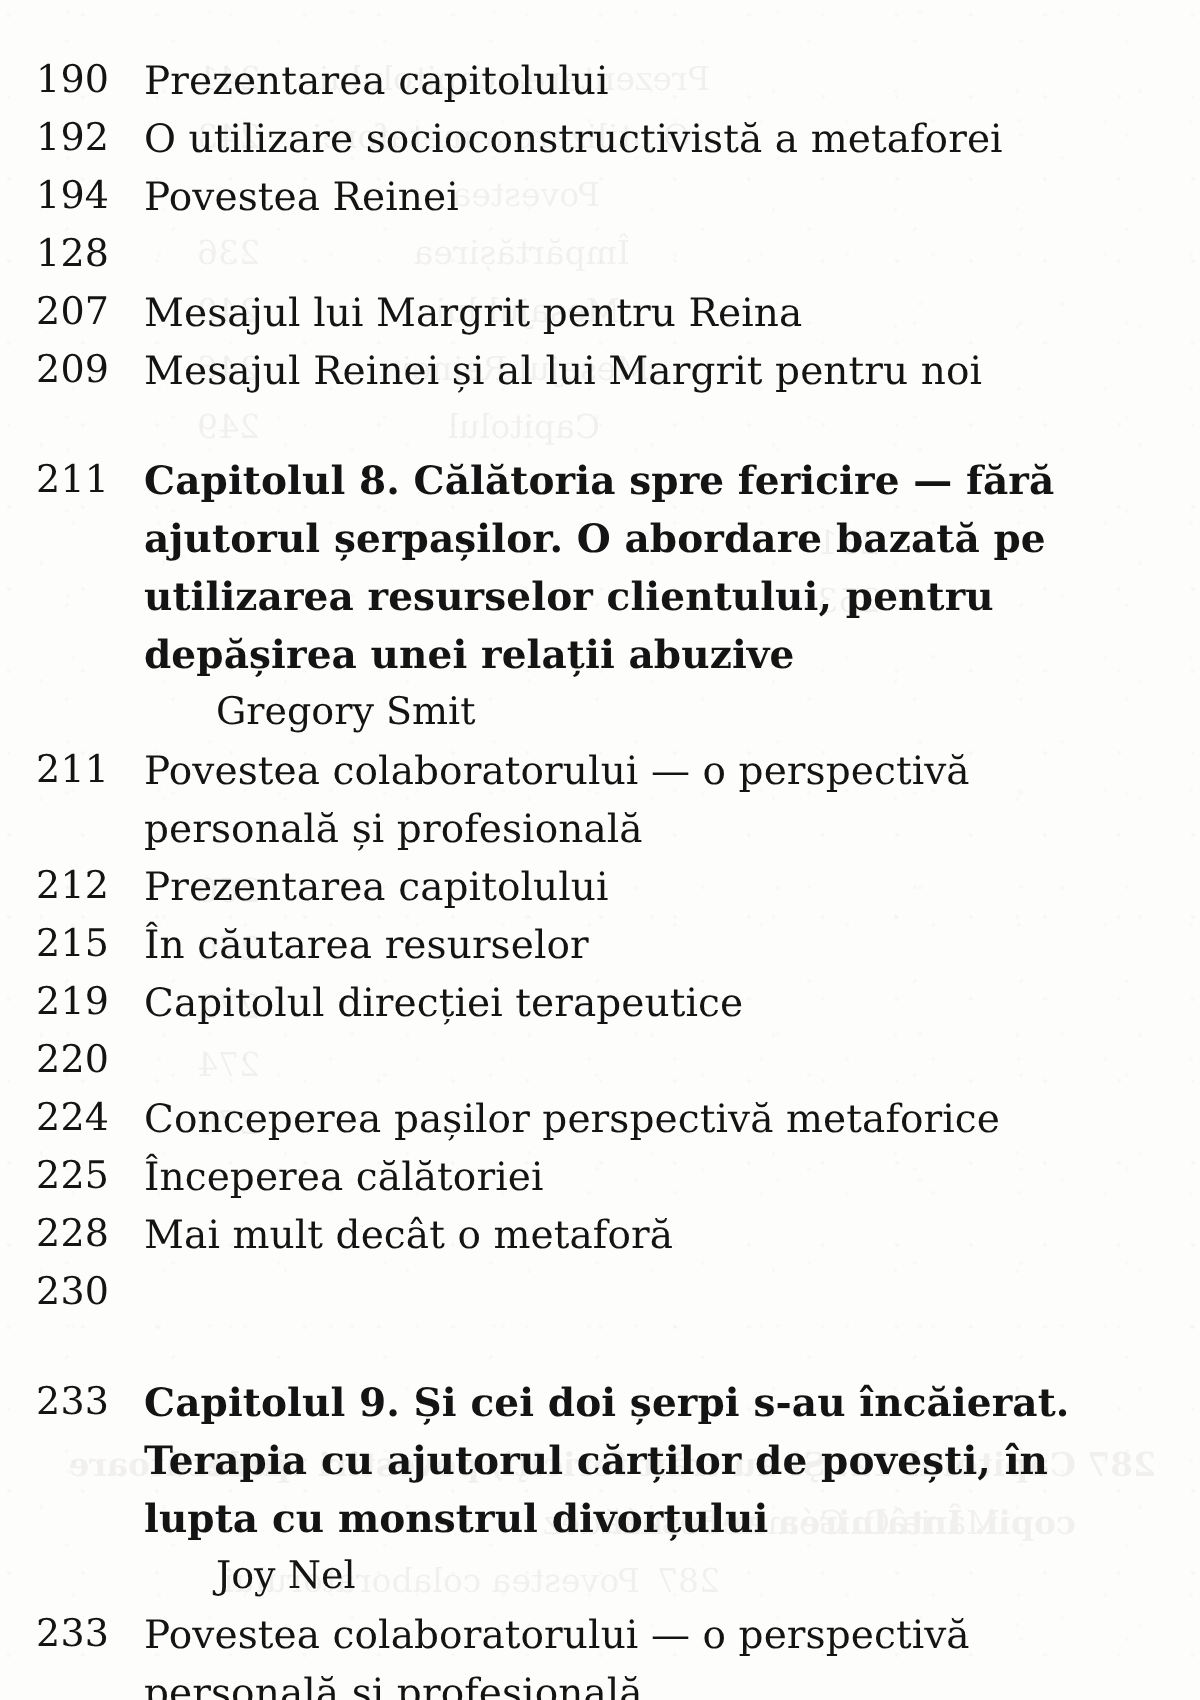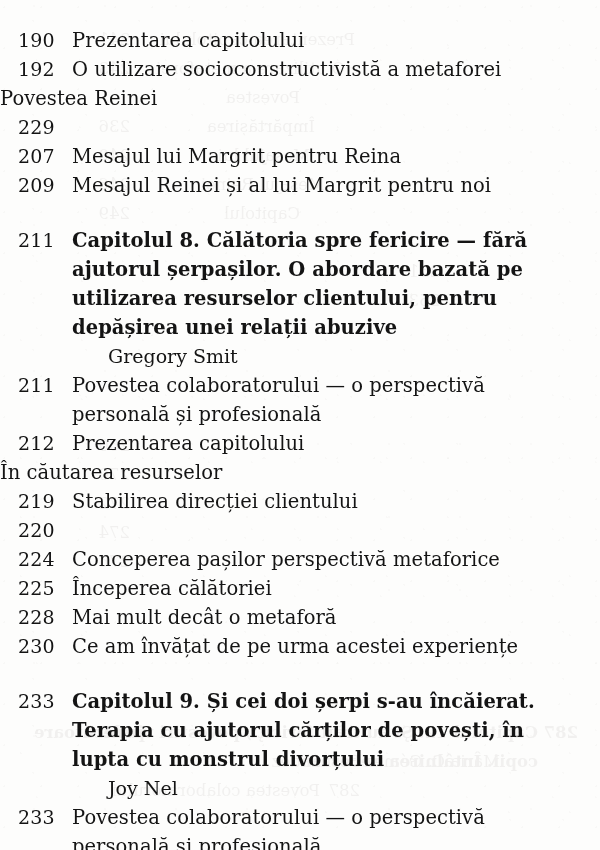--- a/index.html
+++ b/index.html
@@ -139,24 +139,25 @@
 <div id="toc">
     <div class="row">
       <div class="pgnum">190</div>
       <div class="entry">Prezentarea capitolului</div>
     </div>
     <div class="row">
       <div class="pgnum">192</div>
       <div class="entry">O utilizare socioconstructivistă a metaforei</div>
     </div>
     <div class="row">
+      <div class="pgnum">194</div>
       <div class="entry">Povestea Reinei</div>
     </div>
     <div class="row">
-      <div class="pgnum">229</div>
+      <div class="pgnum">128</div>
     </div>
     <div class="row">
       <div class="pgnum">207</div>
       <div class="entry">Mesajul lui Margrit pentru Reina</div>
     </div>
     <div class="row">
       <div class="pgnum">209</div>
       <div class="entry">Mesajul Reinei și al lui Margrit pentru noi</div>
     </div>
     <div class="row gap-before">
@@ -169,44 +170,44 @@
     </div>
     <div class="row">
       <div class="pgnum">211</div>
       <div class="entry">Povestea colaboratorului — o perspectivă personală și profesională</div>
     </div>
     <div class="row">
       <div class="pgnum">212</div>
       <div class="entry">Prezentarea capitolului</div>
     </div>
     <div class="row">
+      <div class="pgnum">215</div>
       <div class="entry">În căutarea resurselor</div>
     </div>
     <div class="row">
       <div class="pgnum">219</div>
-      <div class="entry">Stabilirea direcției clientului</div>
+      <div class="entry">Capitolul direcției terapeutice</div>
     </div>
     <div class="row">
       <div class="pgnum">220</div>
     </div>
     <div class="row">
       <div class="pgnum">224</div>
       <div class="entry">Conceperea pașilor perspectivă metaforice</div>
     </div>
     <div class="row">
       <div class="pgnum">225</div>
       <div class="entry">Începerea călătoriei</div>
     </div>
     <div class="row">
       <div class="pgnum">228</div>
       <div class="entry">Mai mult decât o metaforă</div>
     </div>
     <div class="row">
       <div class="pgnum">230</div>
-      <div class="entry">Ce am învățat de pe urma acestei experiențe</div>
     </div>
     <div class="row gap-before">
       <div class="pgnum">233</div>
       <div class="entry chapter">Capitolul 9. Și cei doi șerpi s-au încăierat. Terapia cu ajutorul cărților de povești, în lupta cu monstrul divorțului</div>
     </div>
     <div class="row authorline">
       <div class="pgnum"></div>
       <div class="author">Joy Nel</div>
     </div>
     <div class="row">

